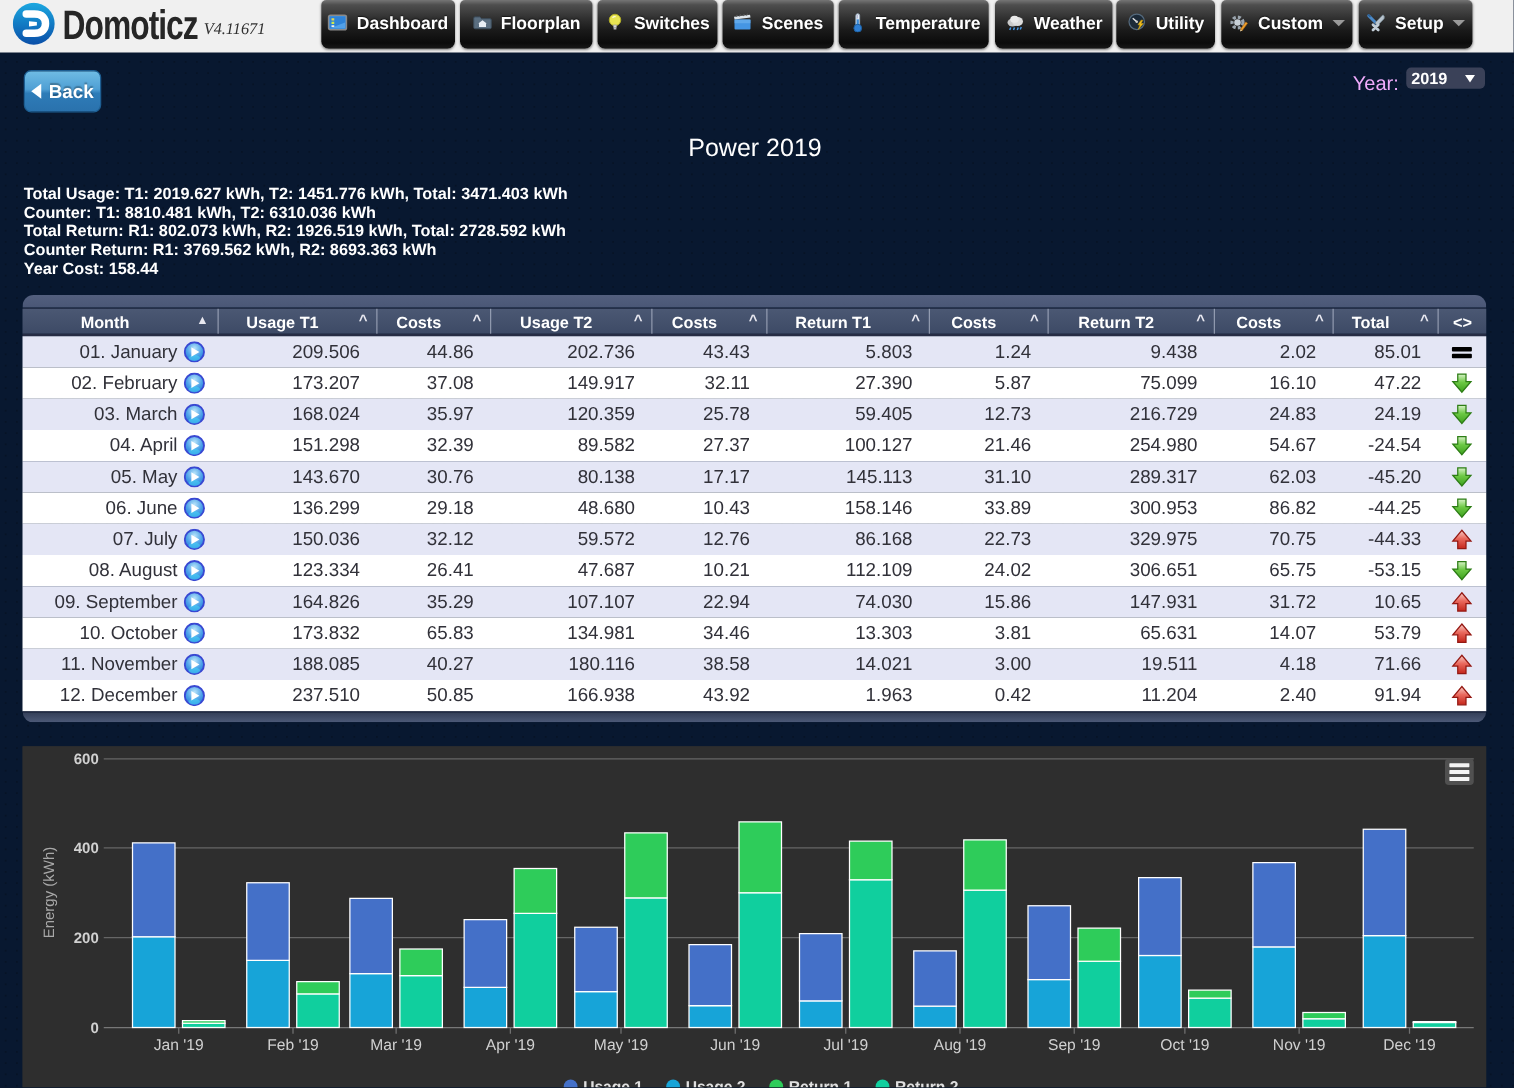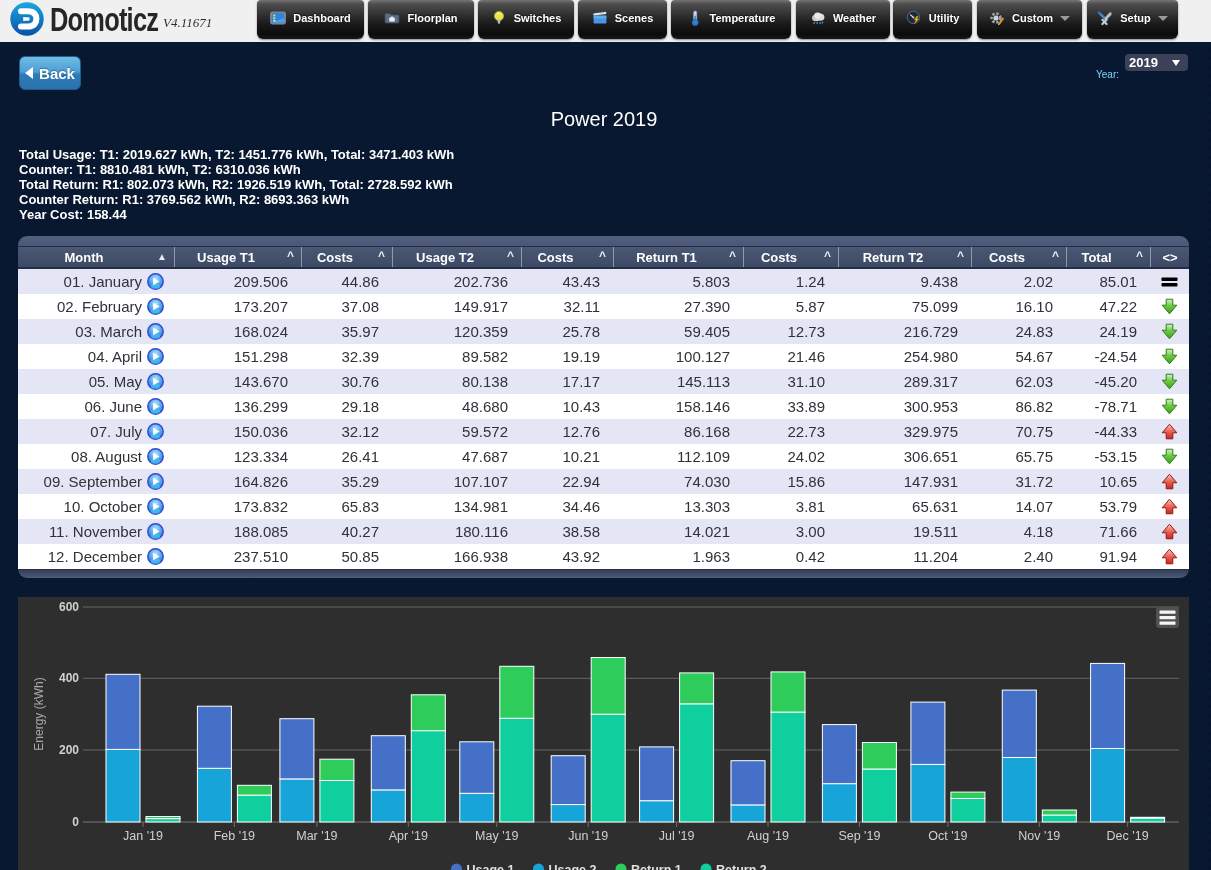--- a/index.html
+++ b/index.html
@@ -13,32 +13,32 @@
 
 #topbar{position:absolute;left:0;top:0;width:1211px;height:42px;background:#f0f0f0;}
 #logo{position:absolute;left:10px;top:2px;}
 #brand{position:absolute;left:50px;top:1px;font-size:33px;font-weight:bold;color:#262626;
   transform:scaleX(0.77);transform-origin:left top;letter-spacing:-1px;}
 #brandver{position:absolute;left:163px;top:15px;font-family:"Liberation Serif",serif;
   font-style:italic;font-size:13px;color:#303030;}
 .nav{position:absolute;top:0;height:39px;border-radius:4px 4px 6px 6px;
   background:linear-gradient(#757575 0%,#4e4e4e 10%,#303030 38%,#1a1a1a 62%,#0b0b0b 88%,#181818 100%);
   box-shadow:0 1px 2px rgba(0,0,0,0.45);
-  color:#fff;font-size:11px;font-weight:bold;display:flex;align-items:center;justify-content:center;
+  color:#fff;font-size:14px;font-weight:bold;display:flex;align-items:center;justify-content:center;
   text-shadow:0 -1px 1px rgba(0,0,0,.6);padding-bottom:3px;box-sizing:border-box;}
 .nav svg{margin-right:7px;}
 .nav .dd{margin-left:7px;width:0;height:0;border-left:5px solid transparent;border-right:5px solid transparent;border-top:5px solid #9a9a9a;}
 
 #back{position:absolute;left:19px;top:56px;width:62px;height:34px;border-radius:6px;
   background:linear-gradient(#6fbce4 0%,#4f9fd4 45%,#2e7cb8 55%,#2a72ad 100%);
   border:1px solid #1d5e92;box-sizing:border-box;color:#fff;font-weight:bold;font-size:15px;
   display:flex;align-items:center;justify-content:center;text-shadow:0 -1px 1px rgba(0,0,0,.3);}
 #back .tri{width:0;height:0;border-top:6px solid transparent;border-bottom:6px solid transparent;
   border-right:8px solid #fff;margin-right:6px;}
-#yearlbl{position:absolute;right:92px;top:69px;font-size:10px;color:#7dd3fc;}
+#yearlbl{position:absolute;right:92px;top:59px;font-size:16px;color:#f0abfc;}
 #yearsel{position:absolute;left:1125px;top:54px;width:63px;height:17px;border-radius:4px;
   background:#3a4158;color:#fff;font-size:13px;font-weight:bold;line-height:17px;padding-left:4px;box-sizing:border-box;}
 #yearsel .dd{position:absolute;right:8px;top:6px;width:0;height:0;border-left:4px solid transparent;
   border-right:4px solid transparent;border-top:6px solid #fff;}
 
 #title{position:absolute;left:0;top:108px;width:1208px;text-align:center;color:#fff;font-size:20px;}
 #totals{position:absolute;left:19px;top:147px;color:#fff;font-size:13px;font-weight:bold;line-height:15px;}
 
 #tbl{position:absolute;left:18px;top:236px;width:1171px;}
 #strip{height:10px;border-radius:9px 9px 0 0;background:linear-gradient(#535f7e,#4a5776);
@@ -214,21 +214,21 @@
                 <stop offset="1" stop-color="#2070d8"></stop>
               </radialGradient>
             </defs>
             <circle cx="8.5" cy="8.5" r="7.7" fill="url(#pg)" stroke="#3948d2" stroke-width="1.5"></circle>
             <ellipse cx="8.5" cy="13.4" rx="4.6" ry="2.4" fill="#45d5f5" opacity="0.55"></ellipse>
             <path d="M6.1 4.7 L12.5 8.5 L6.1 12.3 Z" fill="#fff"></path>
           </svg></div>
         <div class="td" style="width:127px">151.298</div>
         <div class="td" style="width:91px">32.39</div>
         <div class="td" style="width:129px">89.582</div>
-        <div class="td" style="width:92px">19.19</div>
+        <div class="td" style="width:92px">27.37</div>
         <div class="td" style="width:130px">100.127</div>
         <div class="td" style="width:95px">21.46</div>
         <div class="td" style="width:133px">254.980</div>
         <div class="td" style="width:95px">54.67</div>
         <div class="td" style="width:84px">-24.54</div>
         <div class="td icon" style="width:39px">
           <svg width="17" height="17" viewBox="0 0 17 17">
             <defs>
               <linearGradient id="gg" x1="0" y1="0" x2="0" y2="1">
                 <stop offset="0" stop-color="#d9f3c9"></stop>
@@ -289,21 +289,21 @@
             <path d="M6.1 4.7 L12.5 8.5 L6.1 12.3 Z" fill="#fff"></path>
           </svg></div>
         <div class="td" style="width:127px">136.299</div>
         <div class="td" style="width:91px">29.18</div>
         <div class="td" style="width:129px">48.680</div>
         <div class="td" style="width:92px">10.43</div>
         <div class="td" style="width:130px">158.146</div>
         <div class="td" style="width:95px">33.89</div>
         <div class="td" style="width:133px">300.953</div>
         <div class="td" style="width:95px">86.82</div>
-        <div class="td" style="width:84px">-78.71</div>
+        <div class="td" style="width:84px">-44.25</div>
         <div class="td icon" style="width:39px">
           <svg width="17" height="17" viewBox="0 0 17 17">
             <defs>
               <linearGradient id="gg" x1="0" y1="0" x2="0" y2="1">
                 <stop offset="0" stop-color="#d9f3c9"></stop>
                 <stop offset="0.45" stop-color="#6cc944"></stop>
                 <stop offset="1" stop-color="#3da01e"></stop>
               </linearGradient>
             </defs>
             <path d="M5.2 1.2 H11.8 V7.2 H15.8 L8.5 15.8 L1.2 7.2 H5.2 Z" fill="url(#gg)" stroke="#2d7d15" stroke-width="1"></path>

